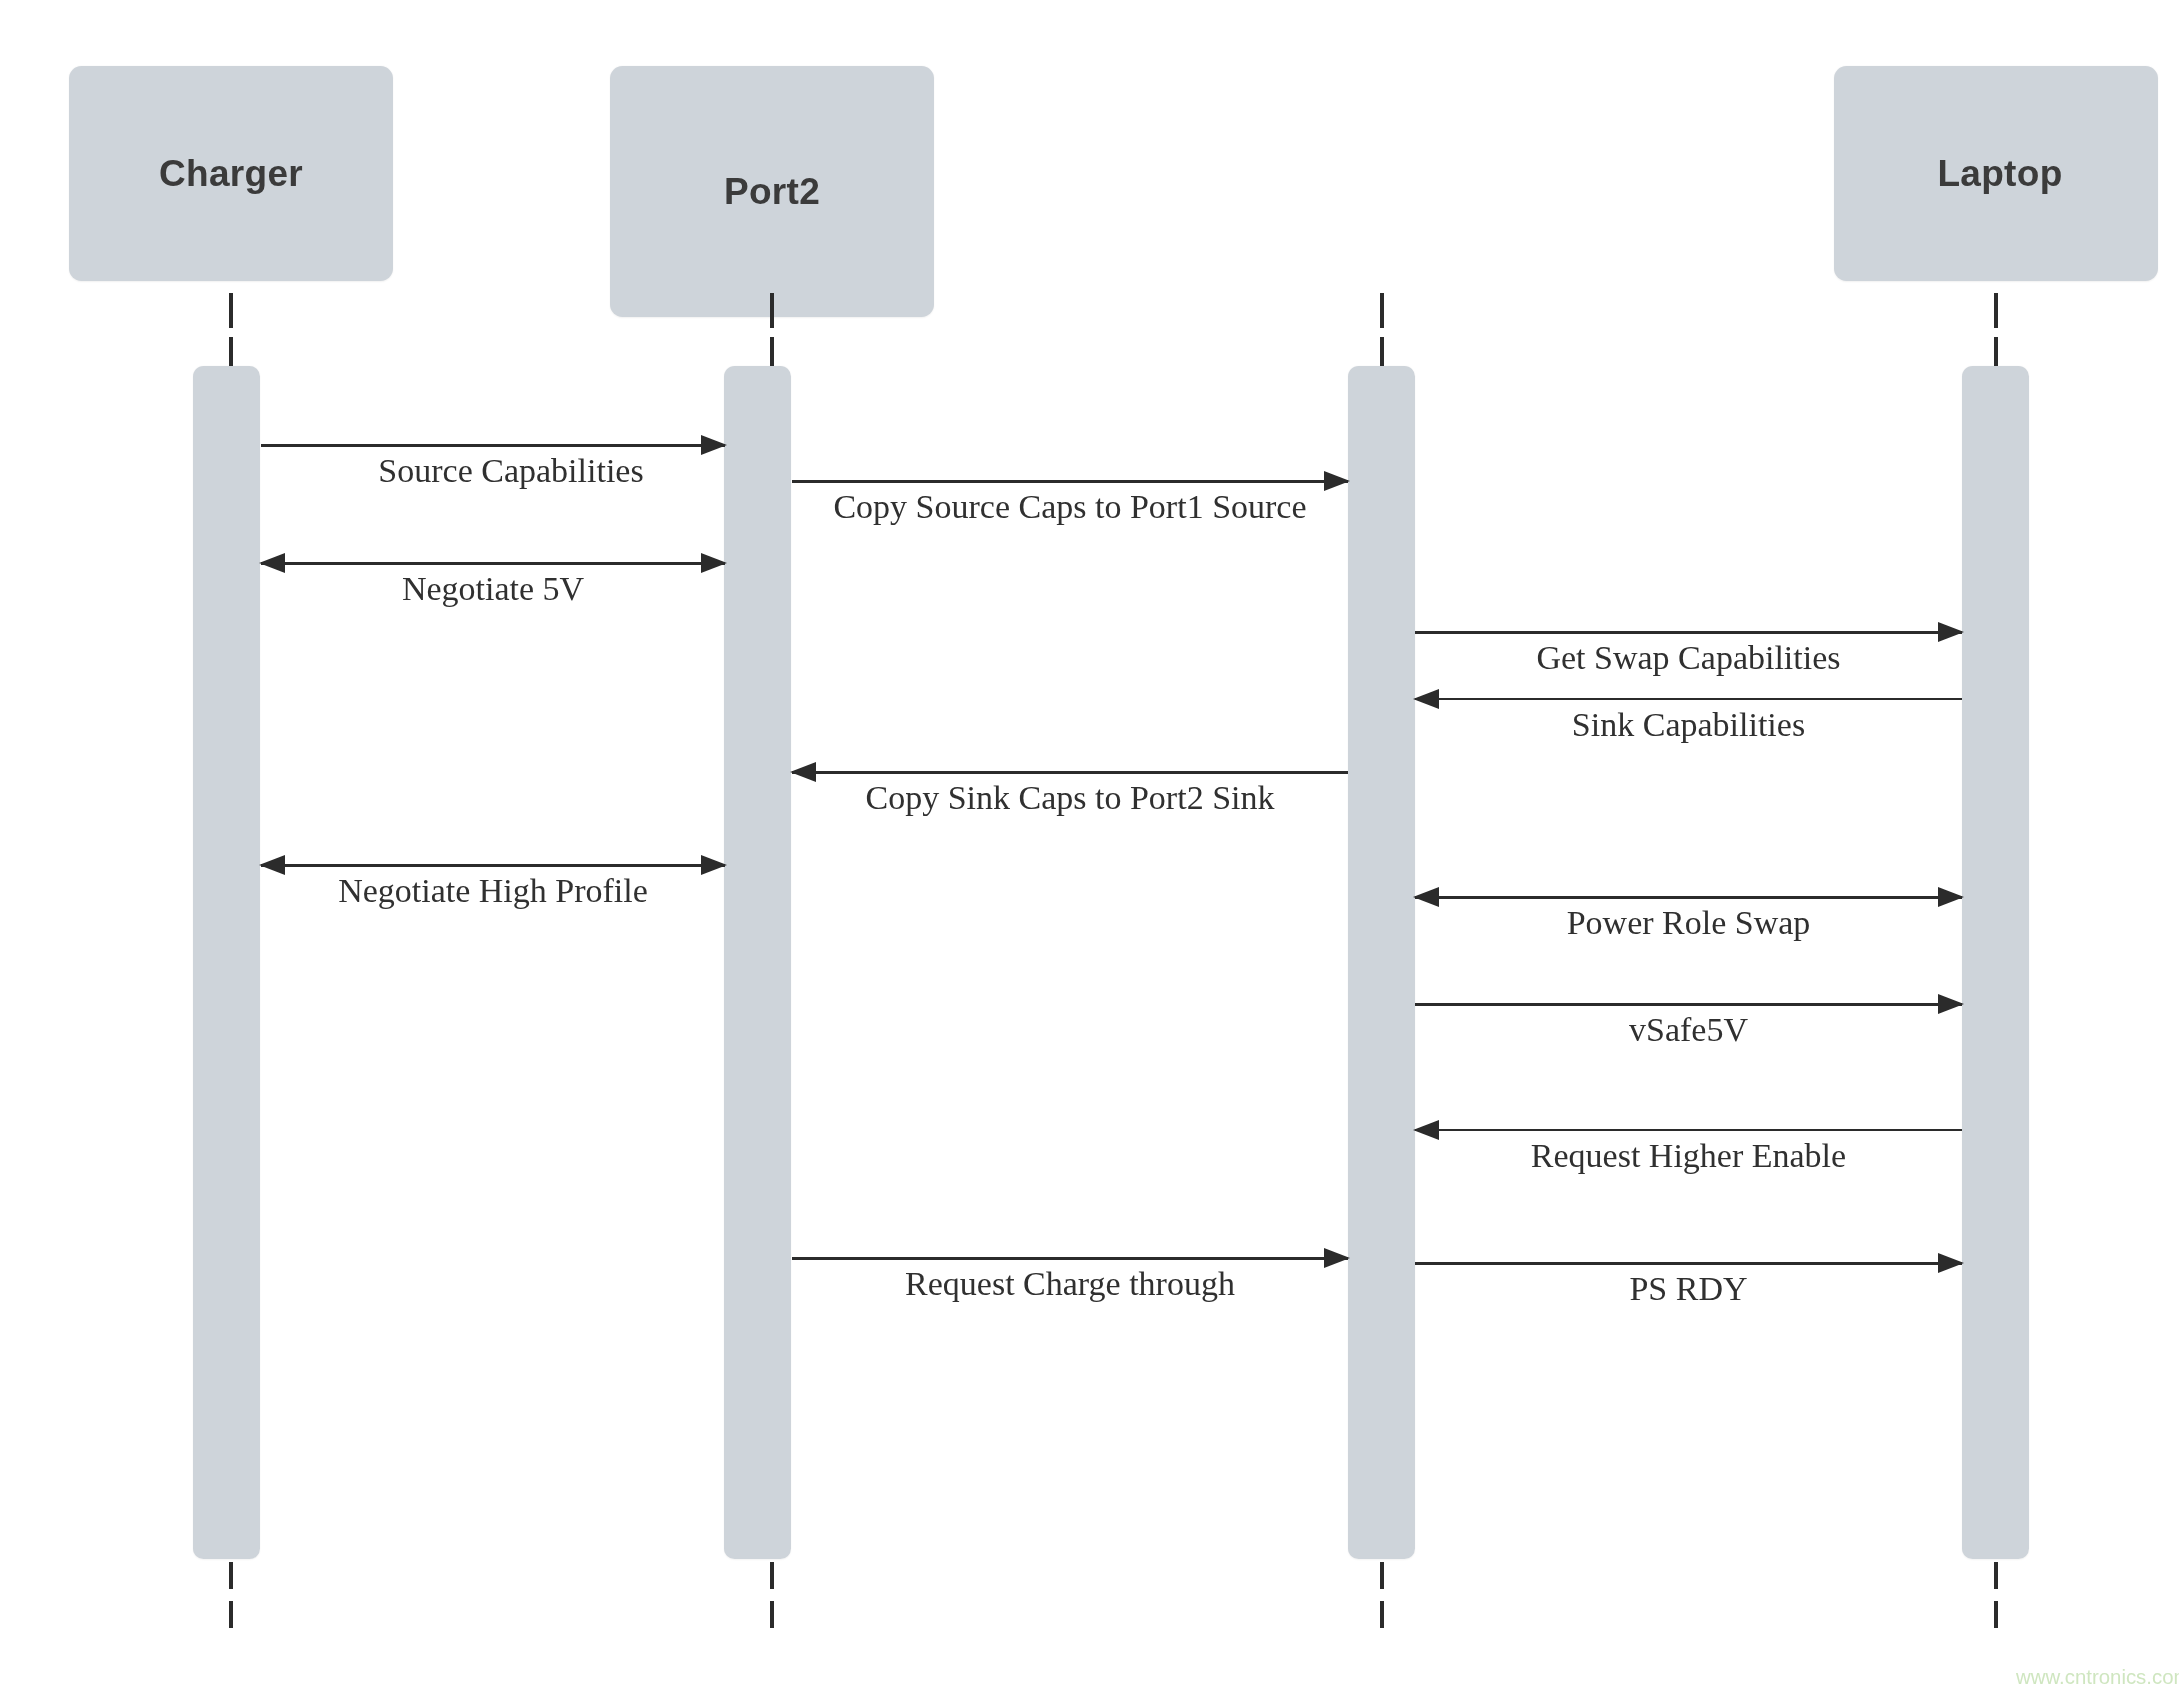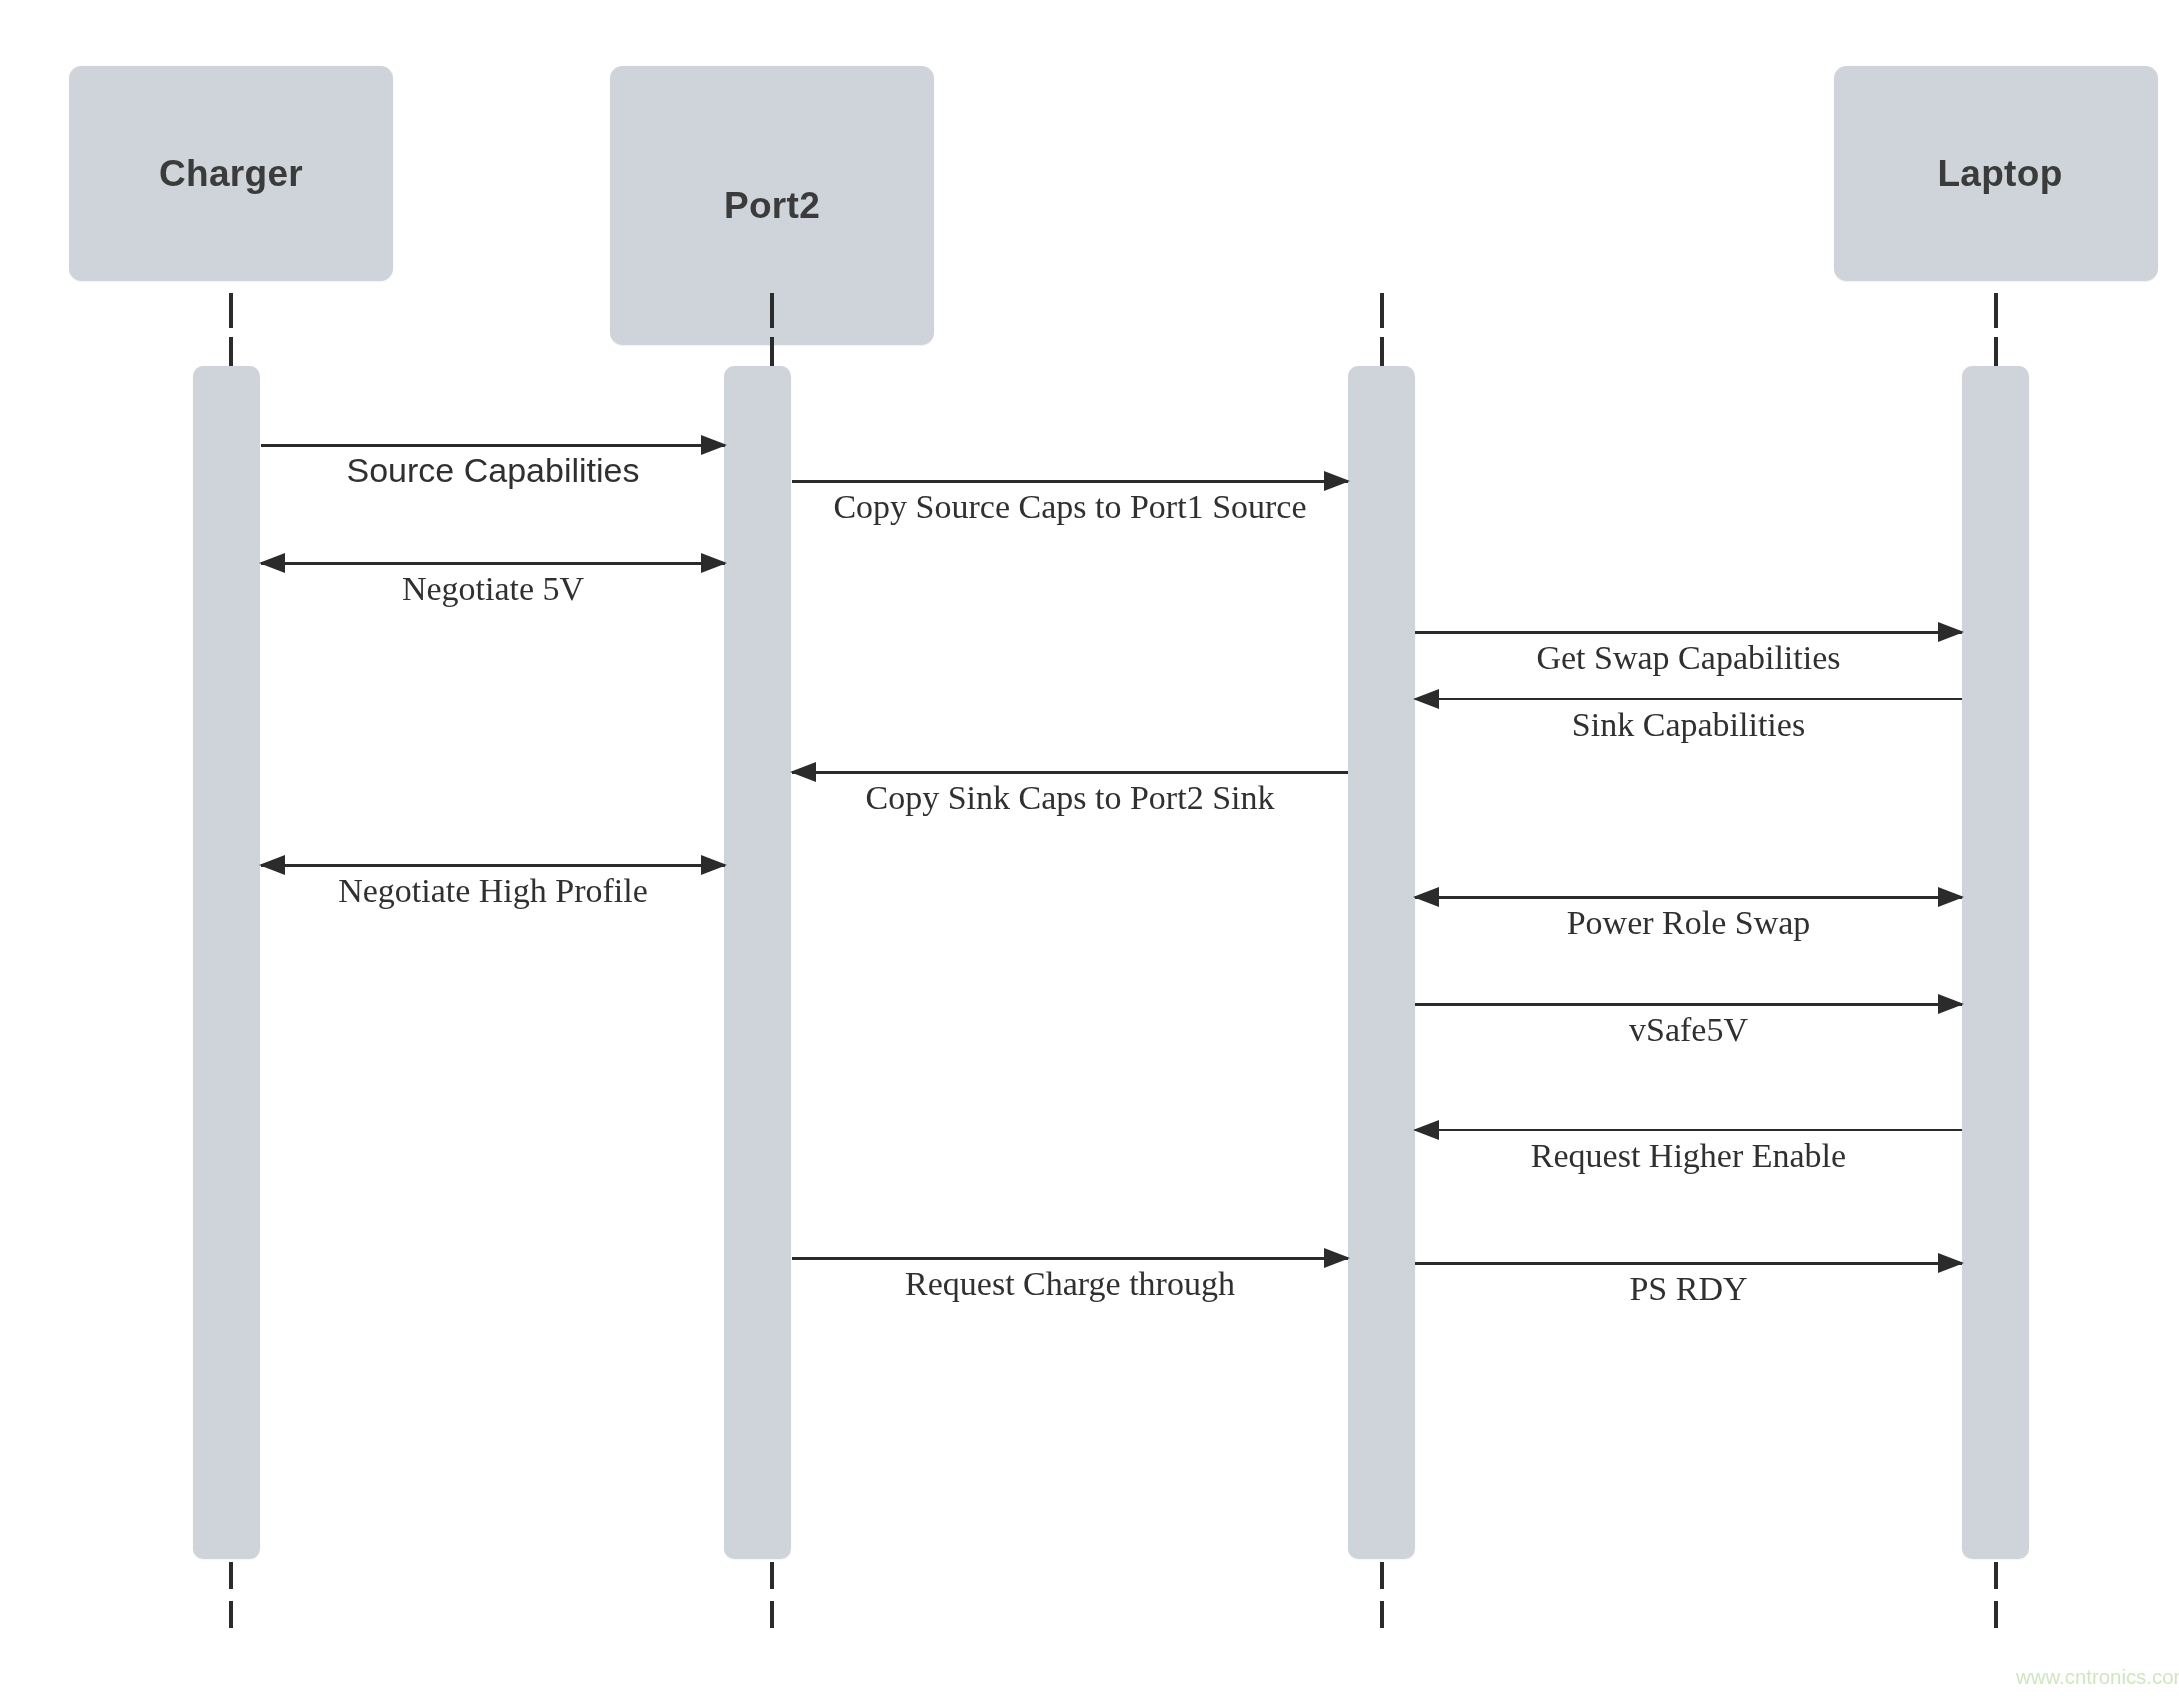--- a/index.html
+++ b/index.html
@@ -86,21 +86,21 @@
     position: absolute;
     top: 7px;
     width: 100%;
     text-align: center;
     font-size: 34px;
     color: #303030;
     white-space: nowrap;
     line-height: 1.15;
   }
   .msg-label.serif  { font-family: Liberation Serif, serif; }
-  .msg-label.sans   { font-family: Liberation Sans, sans-serif; }
+  .msg-label.sans   { font-family: Liberation Serif, serif; margin-left: 18px; }
 
   
   .watermark {
     position: absolute;
     font-family: "Liberation Sans", sans-serif;
     font-size: 20.4px;
     color: #cfe6c0;
     white-space: nowrap;
   }
 </style>
@@ -109,21 +109,21 @@
 
 <div id="canvas">
     <div class="participant-box" style="left: 69px; top: 66px; width: 324px; height: 215px;">
       <span class="participant-label">Charger</span>
     </div>
     <div class="lifeline-dash" style="left: 229px; top: 293px; height: 35px;"></div>
     <div class="lifeline-dash" style="left: 229px; top: 337px; height: 29px;"></div>
     <div class="activation-bar" style="left: 193px; top: 366px; width: 67px; height: 1193px;"></div>
     <div class="lifeline-dash" style="left: 229px; top: 1562px; height: 26.6px;"></div>
     <div class="lifeline-dash" style="left: 229px; top: 1601px; height: 26.6px;"></div>
-    <div class="participant-box" style="left: 610px; top: 66px; width: 324px; height: 279px;">
+    <div class="participant-box" style="left: 610px; top: 66px; width: 324px; height: 251px;">
       <span class="participant-label">Port2</span>
     </div>
     <div class="lifeline-dash" style="left: 770px; top: 293px; height: 35px;"></div>
     <div class="lifeline-dash" style="left: 770px; top: 337px; height: 29px;"></div>
     <div class="activation-bar" style="left: 724px; top: 366px; width: 67px; height: 1193px;"></div>
     <div class="lifeline-dash" style="left: 770px; top: 1562px; height: 26.6px;"></div>
     <div class="lifeline-dash" style="left: 770px; top: 1601px; height: 26.6px;"></div>
     <div class="lifeline-dash" style="left: 1380px; top: 293px; height: 35px;"></div>
     <div class="lifeline-dash" style="left: 1380px; top: 337px; height: 29px;"></div>
     <div class="activation-bar" style="left: 1348px; top: 366px; width: 67px; height: 1193px;"></div>

